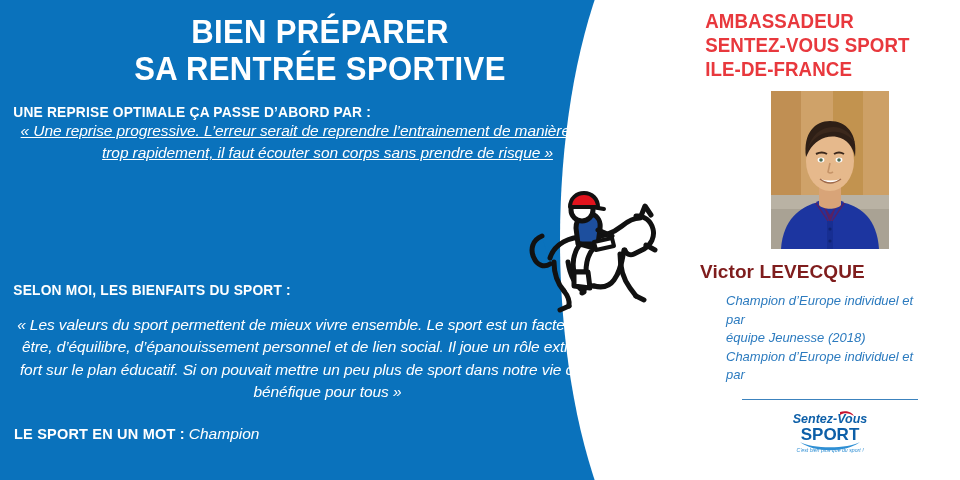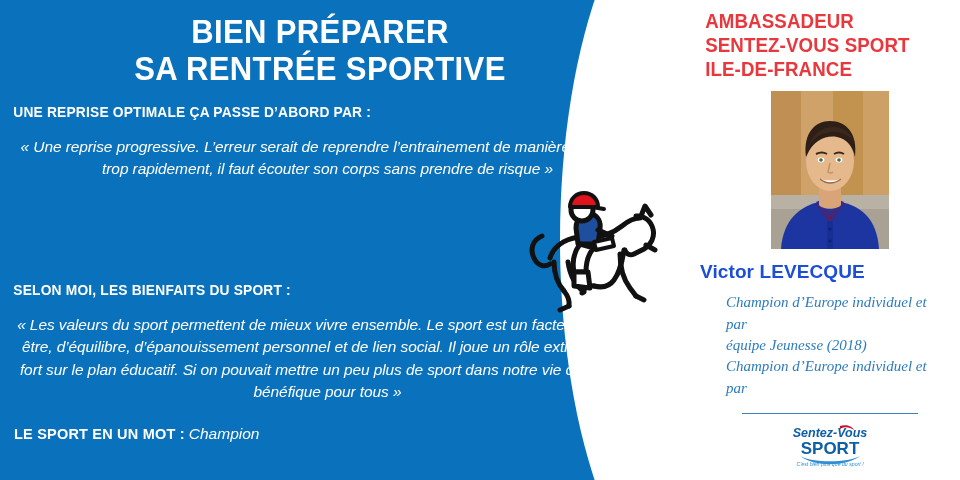--- a/index.html
+++ b/index.html
@@ -156,34 +156,33 @@
     width: 118px;
     height: 158px;
     margin: 10px auto 0;
     position: relative;
     overflow: hidden;
     background: #c79a5e;
   }
   .photo-svg { display: block; width: 118px; height: 158px; }
 
   .athlete-name {
-    color: #1d4ed8;
+    color: #7f1d1d;
     font-weight: bold;
     font-size: 19px;
     margin-top: 12px;
     letter-spacing: 0.1px;
   }
   .athlete-titles {
     color: #2C7BBF;
     font-style: italic;
-    font-size: 15px;
+    font-size: 13px;
     line-height: 1.42;
     margin-top: 9px;
     padding: 0 26px;
-    font-family: Liberation Serif, serif;
   }
   .athlete-titles div { margin: 0; }
 
   .logo-sep {
     width: 176px;
     height: 1px;
     background: #3C83BE;
     margin: 14px auto 0;
   }
   .logo-row {
@@ -206,21 +205,21 @@
 
   <div class="left-content">
 
     <div class="main-title">
       <span>BIEN PRÉPARER</span>
       <span class="l2">SA RENTRÉE SPORTIVE</span>
     </div>
 
     <div class="q-block" style="top:104px;">
       <div class="q-label">UNE REPRISE OPTIMALE ÇA PASSE D’ABORD PAR :</div>
-      <div class="q-answer" style="margin-top:16px;">« Une reprise progressive. L’erreur serait de reprendre l’entrainement de manière intensive trop rapidement, il faut écouter son corps sans prendre de risque »</div>
+      <div class="q-answer" style="text-decoration:underline;">« Une reprise progressive. L’erreur serait de reprendre l’entrainement de manière intensive trop rapidement, il faut écouter son corps sans prendre de risque »</div>
     </div>
 
 
     <div class="q-block" style="top:282px;">
       <div class="q-label">SELON MOI, LES BIENFAITS DU SPORT :</div>
       <div class="q-answer" style="margin-top:16px;">« Les valeurs du sport permettent de mieux vivre ensemble. Le sport est un facteur de bien-être, d’équilibre, d’épanouissement personnel et de lien social. Il joue un rôle extrêmement fort sur le plan éducatif. Si on pouvait mettre un peu plus de sport dans notre vie cela serait bénéfique pour tous »</div>
     </div>
 
     <div class="oneword">
       <span class="lab">LE SPORT EN UN MOT :</span>

